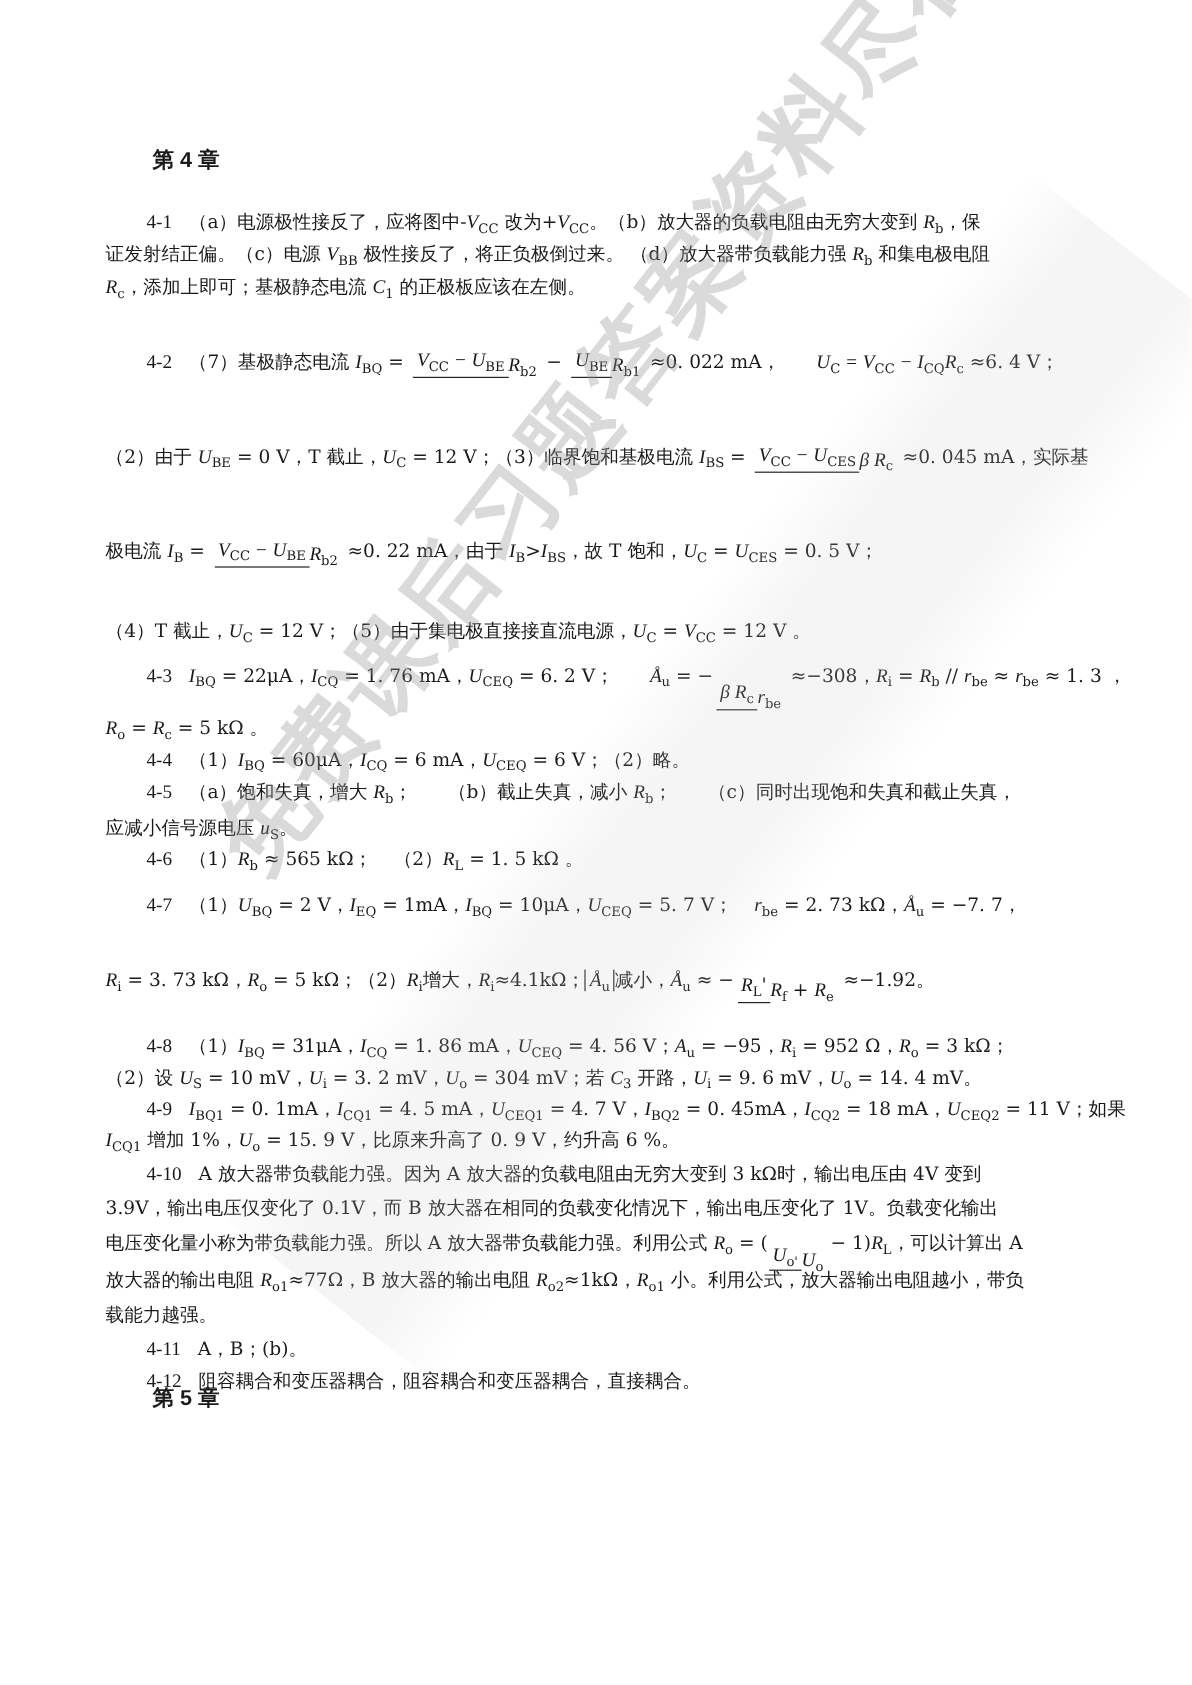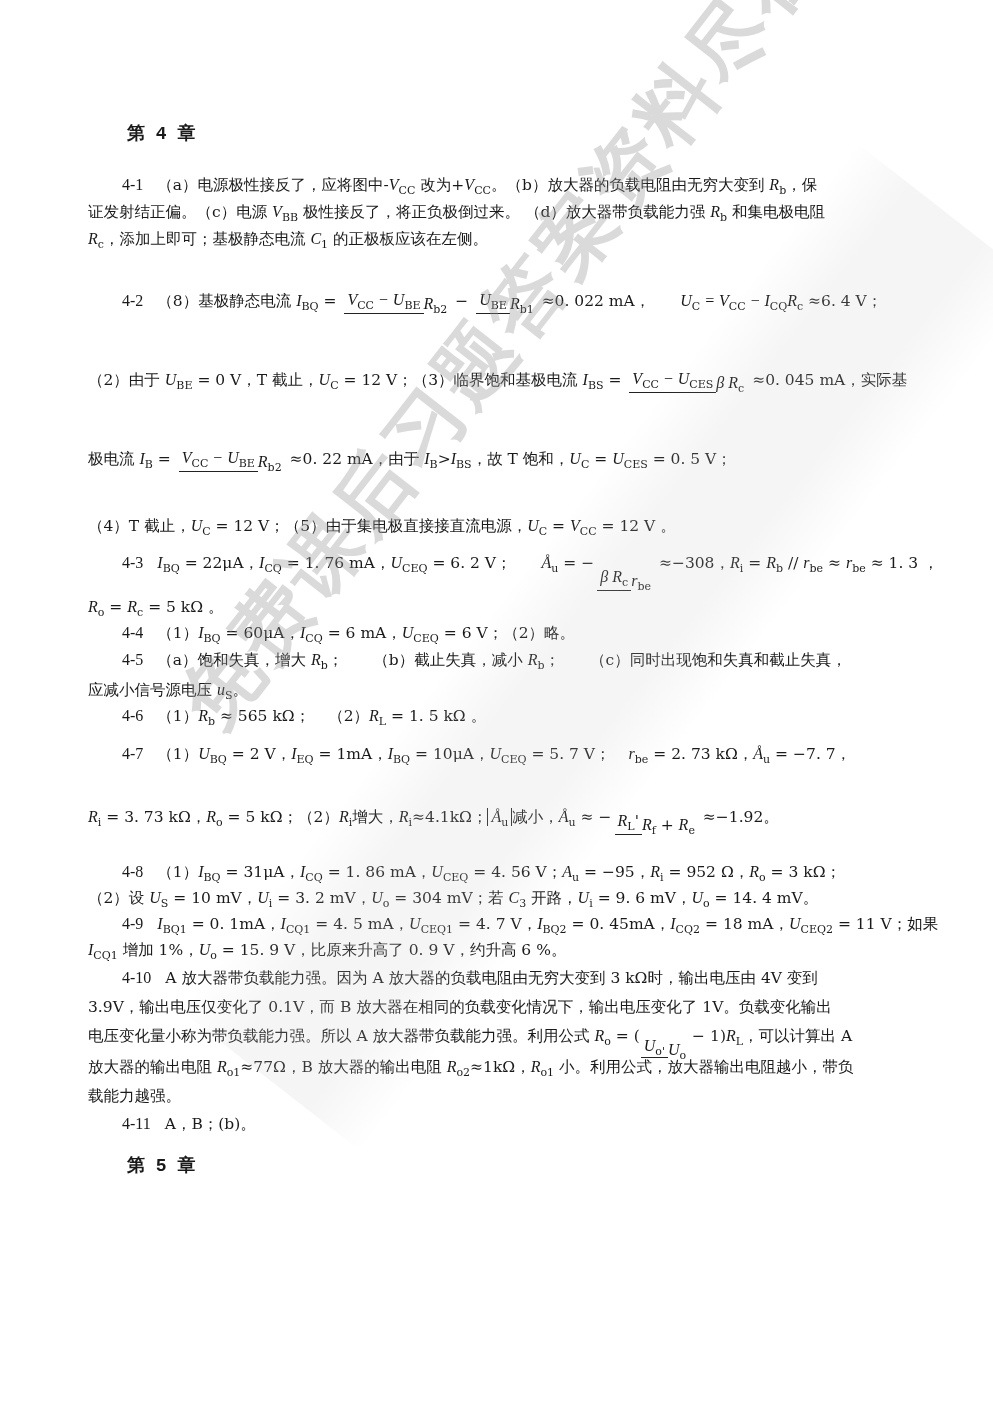--- a/index.html
+++ b/index.html
@@ -4,21 +4,21 @@
 <style>
   html, body { margin: 0; padding: 0; background: #ffffff; }
   body {
     width: 993px; height: 1404px; position: relative; overflow: hidden;
     font-family: "DejaVu Serif", "Liberation Serif", serif;
     color: #1a1a1a; font-size: 15.5px;
   }
   .page { position: absolute; left: 0; top: 0; width: 993px; height: 1404px; }
   .line { position: absolute; left: 88px; white-space: nowrap; line-height: 22px; }
   .ind { left: 122px; }
-  .chapter { position: absolute; left: 127px; font-weight: bold; font-size: 18px; font-family: Liberation Mono, monospace; }
+  .chapter { position: absolute; left: 127px; font-weight: bold; font-size: 18px; font-family: Liberation Sans, sans-serif; }
   .pn { font-weight: normal; font-family: "Liberation Serif", serif; font-size: 16px; margin-right: 14px; }
   i, .v { font-style: italic; font-family: "Liberation Serif", serif; font-size: 16px; }
   sub { font-size: 11px; font-style: normal; vertical-align: -4px; line-height: 0; }
   .frac { display: inline-flex; flex-direction: row; align-items: center; vertical-align: middle; margin: 0 3px; }
   .frac .num { border-bottom: 1px solid #222; padding: 0 3px 3px 3px; line-height: 20px; }
   .frac .den { padding-top: 4px; line-height: 20px; }
   .abs { border-left: 1px solid #222; border-right: 1px solid #222; padding: 0 3px; }
   .sp { display: inline-block; width: 18px; }
   .sp2 { display: inline-block; width: 30px; }
   .wm {
@@ -49,21 +49,21 @@
     <div class="line" style="top:201px">
       <span>证发射结正偏。（c）电源 </span><i>V</i><sub>BB</sub><span> 极性接反了，将正负极倒过来。 （d）放大器带负载能力强 </span><i>R</i><sub>b</sub><span> 和集电极电阻</span>
     </div>
     <div class="line" style="top:228px">
       <i>R</i><sub>c</sub><span>，添加上即可；基极静态电流 </span><i>C</i><sub>1</sub><span> 的正极板应该在左侧。</span>
     </div>
   </div>
 
   <div>
     <div class="line ind" style="top:290px">
-      <span class="pn">4-2</span><span>（8）基极静态电流 </span><i>I</i><sub>BQ</sub><span> = </span><span class="frac">
+      <span class="pn">4-2</span><span>（7）基极静态电流 </span><i>I</i><sub>BQ</sub><span> = </span><span class="frac">
           <span class="num"><i>V</i><sub>CC</sub><i> − U</i><sub>BE</sub></span>
           <span class="den"><i>R</i><sub>b2</sub></span>
         </span><span> − </span><span class="frac">
           <span class="num"><i>U</i><sub>BE</sub></span>
           <span class="den"><i>R</i><sub>b1</sub></span>
         </span><span> ≈0. 022 mA，</span><span class="sp2"></span><i>U</i><sub>C</sub><i> = V</i><sub>CC</sub><i> − I</i><sub>CQ</sub><i>R</i><sub>c</sub><span> ≈6. 4 V；</span>
     </div>
     <div class="line" style="top:369px">
       <span>（2）由于 </span><i>U</i><sub>BE</sub><span> = 0 V，T 截止，</span><i>U</i><sub>C</sub><span> = 12 V；（3）临界饱和基极电流 </span><i>I</i><sub>BS</sub><span> = </span><span class="frac">
           <span class="num"><i>V</i><sub>CC</sub><i> − U</i><sub>CES</sub></span>
@@ -154,19 +154,22 @@
     <div class="line" style="top:1056px">
       <span>放大器的输出电阻 </span><i>R</i><sub>o1</sub><span>≈77Ω，B 放大器的输出电阻 </span><i>R</i><sub>o2</sub><span>≈1kΩ，</span><i>R</i><sub>o1</sub><span> 小。利用公式，放大器输出电阻越小，带负</span>
     </div>
     <div class="line" style="top:1085px"><span>载能力越强。</span></div>
   </div>
 
   <div class="line ind" style="top:1113px">
     <span class="pn">4-11</span><span>A，B；(b)。</span>
   </div>
 
+  <div class="line ind" style="top:1140px">
+    <span class="pn">4-12</span><span>阻容耦合和变压器耦合，阻容耦合和变压器耦合，直接耦合。</span>
+  </div>
 
 
   <div class="chapter" style="top:1153px">第 5 章</div>
 
   <div class="wm-band"></div>
   <div class="wm">免费课后习题答案资料尽在小程序(答案圈)</div>
 </div>
 
 </body></html>

